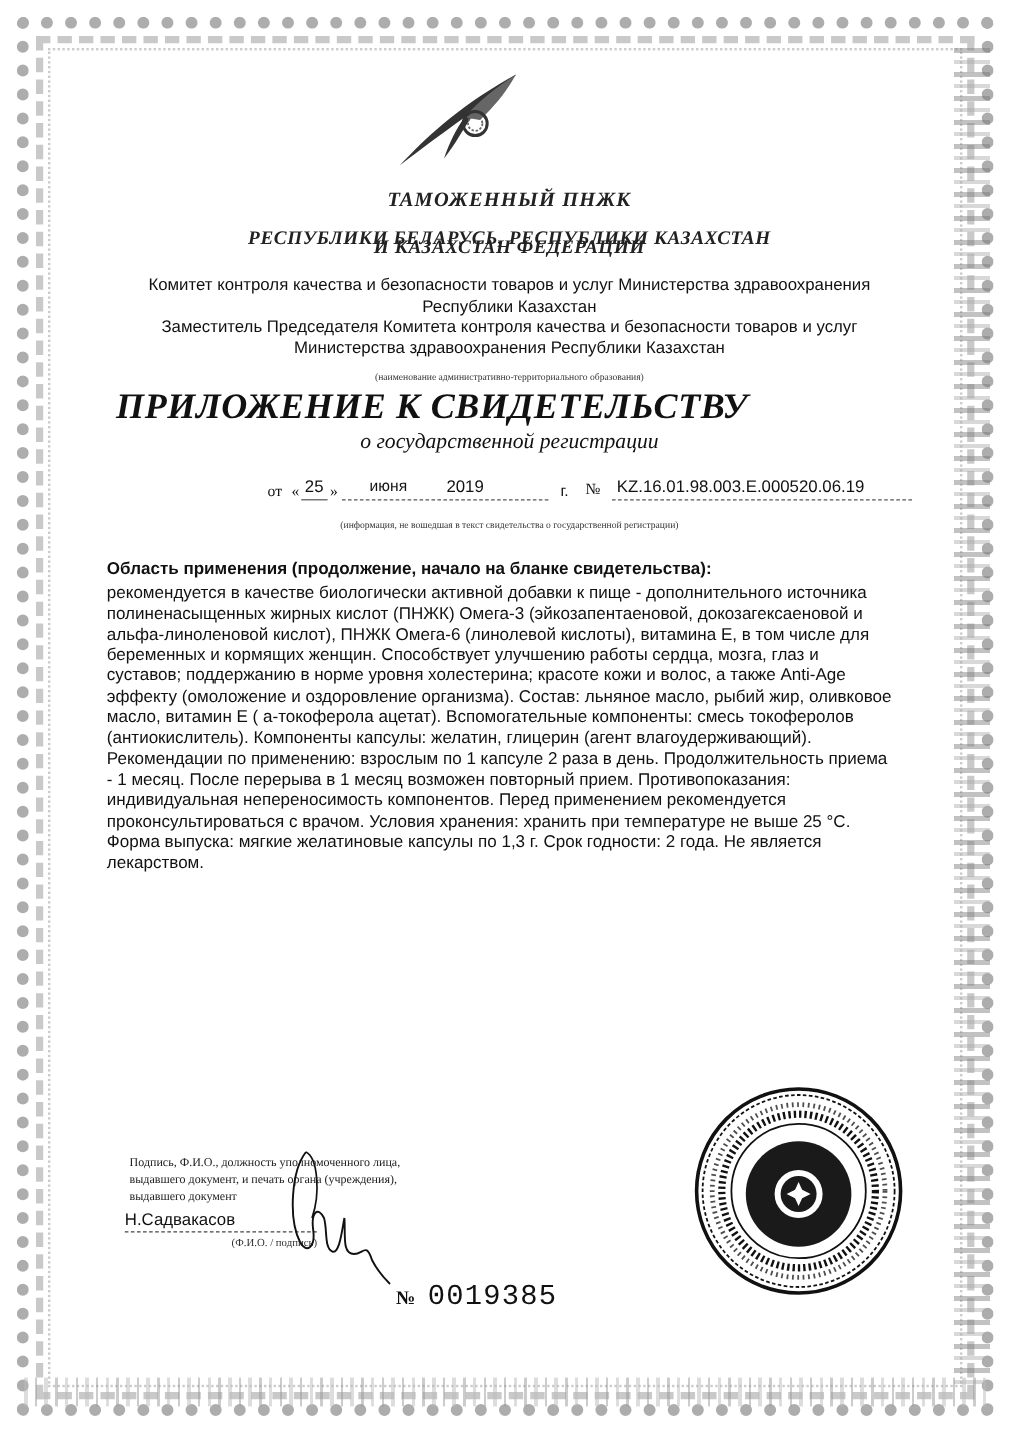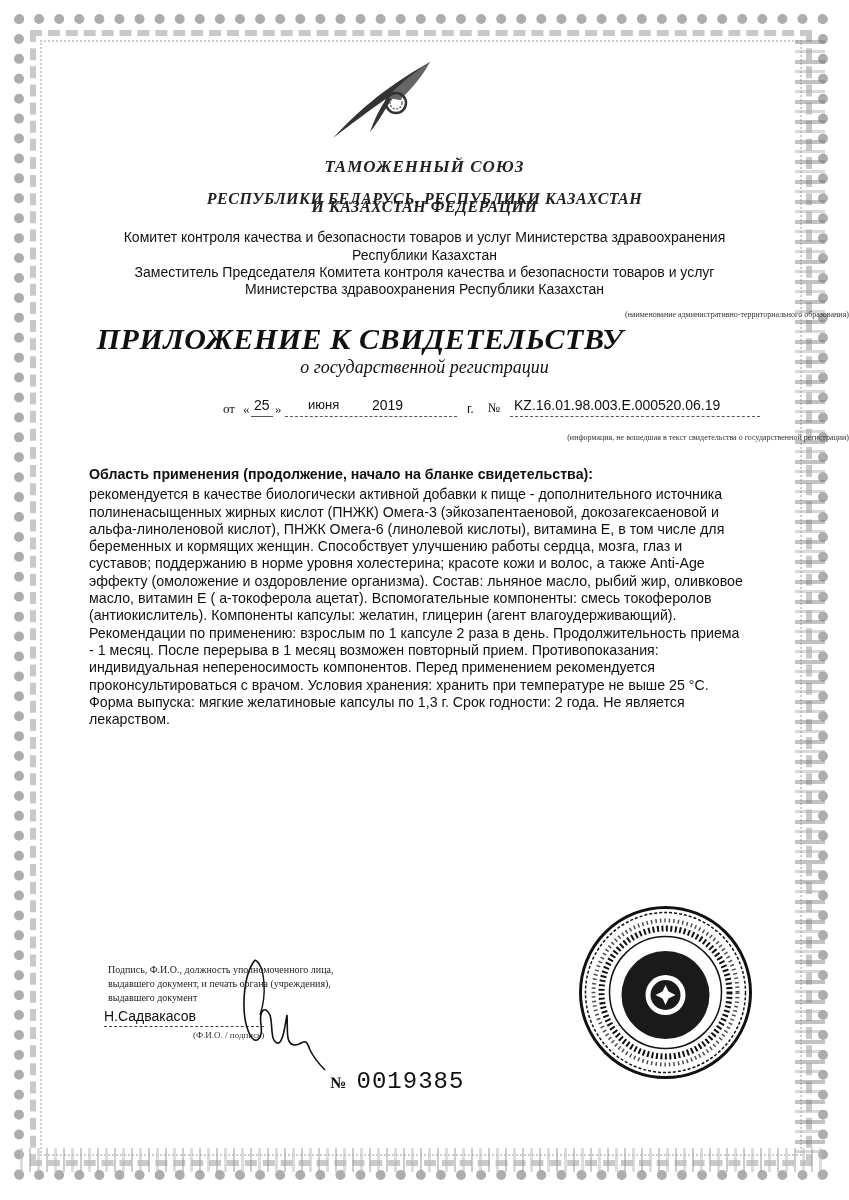--- a/index.html
+++ b/index.html
@@ -21,21 +21,21 @@
     .union.l1 { top: 157px; font-size: 17px; letter-spacing: 1px; }
     .union.l2 { top: 190px; font-size: 16px; letter-spacing: 0.5px; }
     .union.l3 { top: 198px; font-size: 16px; letter-spacing: 0.5px; }
 
     .org { position: absolute; left: 0; width: 849px; text-align: center; font-size: 14px; color: #111; }
     .org.l1 { top: 229px; }
     .org.l2 { top: 247px; }
     .org.l3 { top: 264px; }
     .org.l4 { top: 281px; }
 
-    .caption { position: absolute; left: 0; width: 849px; text-align: right; font-family: "Liberation Serif", serif; font-size: 8px; color: #333; }
+    .caption { position: absolute; left: 0; width: 849px; text-align: center; font-family: "Liberation Serif", serif; font-size: 8px; color: #333; }
     .caption.c1 { top: 310px; }
     .caption.c2 { top: 433px; }
 
     .main-title { position: absolute; left: 0; width: 720px; top: 322px; text-align: center; font-family: "Liberation Serif", serif; font-style: italic; font-weight: bold; font-size: 30px; letter-spacing: 0.5px; color: #111; }
     .sub-title { position: absolute; left: 0; width: 849px; top: 357px; text-align: center; font-family: "Liberation Serif", serif; font-style: italic; font-size: 18px; color: #111; }
 
     .dateline { position: absolute; top: 396px; left: 0; width: 719px; height: 24px; font-size: 14px; }
     .dateline span { position: absolute; white-space: nowrap; }
     .dl-ot { left: 223px; top: 5px; font-family: "Liberation Serif", serif; font-size: 13px; }
     .dl-q1 { left: 243px; top: 5px; font-family: "Liberation Serif", serif; font-size: 13px; }
@@ -77,21 +77,21 @@
   <div class="right-band"></div>
   <div class="bottom-band"></div>
 
   <svg class="emblem" viewBox="0 0 130 80">
     <path d="M8 78 C 30 55, 55 30, 105 2 C 95 15, 80 25, 70 35 C 62 45, 55 60, 45 72 C 50 58, 55 48, 62 38 C 45 50, 25 65, 8 78 Z" fill="#333"></path>
     <path d="M62 38 C 70 28, 85 15, 105 2 C 95 20, 85 30, 75 40 Z" fill="#666"></path>
     <circle cx="71" cy="43" r="10" fill="none" stroke="#333" stroke-width="2.5"></circle>
     <circle cx="71" cy="43" r="6" fill="none" stroke="#666" stroke-width="1.5" stroke-dasharray="2 1.5"></circle>
   </svg>
 
-  <div class="union l1">ТАМОЖЕННЫЙ СОЮЗ</div>
+  <div class="union l1">ТАМОЖЕННЫЙ ПНЖК</div>
   <div class="union l2">РЕСПУБЛИКИ БЕЛАРУСЬ, РЕСПУБЛИКИ КАЗАХСТАН</div>
   <div class="union l3">И КАЗАХСТАН ФЕДЕРАЦИИ</div>
 
   <div class="org l1">Комитет контроля качества и безопасности товаров и услуг Министерства здравоохранения</div>
   <div class="org l2">Республики Казахстан</div>
   <div class="org l3">Заместитель Председателя Комитета контроля качества и безопасности товаров и услуг</div>
   <div class="org l4">Министерства здравоохранения Республики Казахстан</div>
 
   <div class="caption c1">(наименование административно-территориального образования)</div>
 

